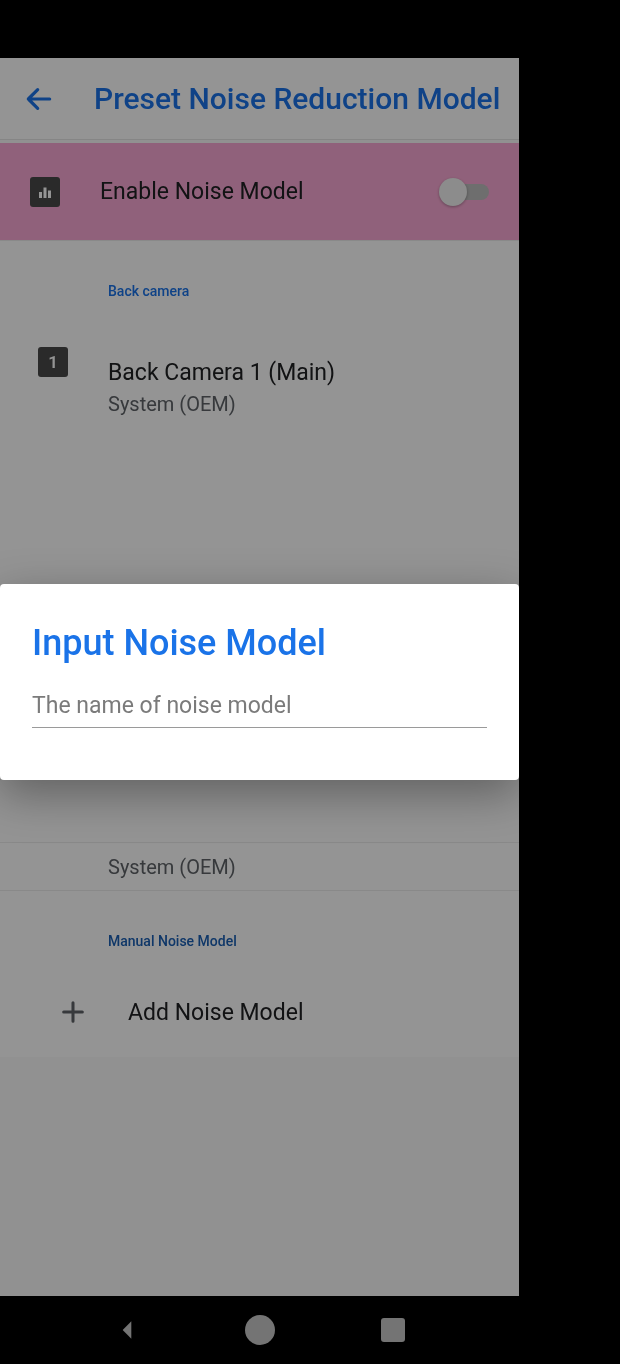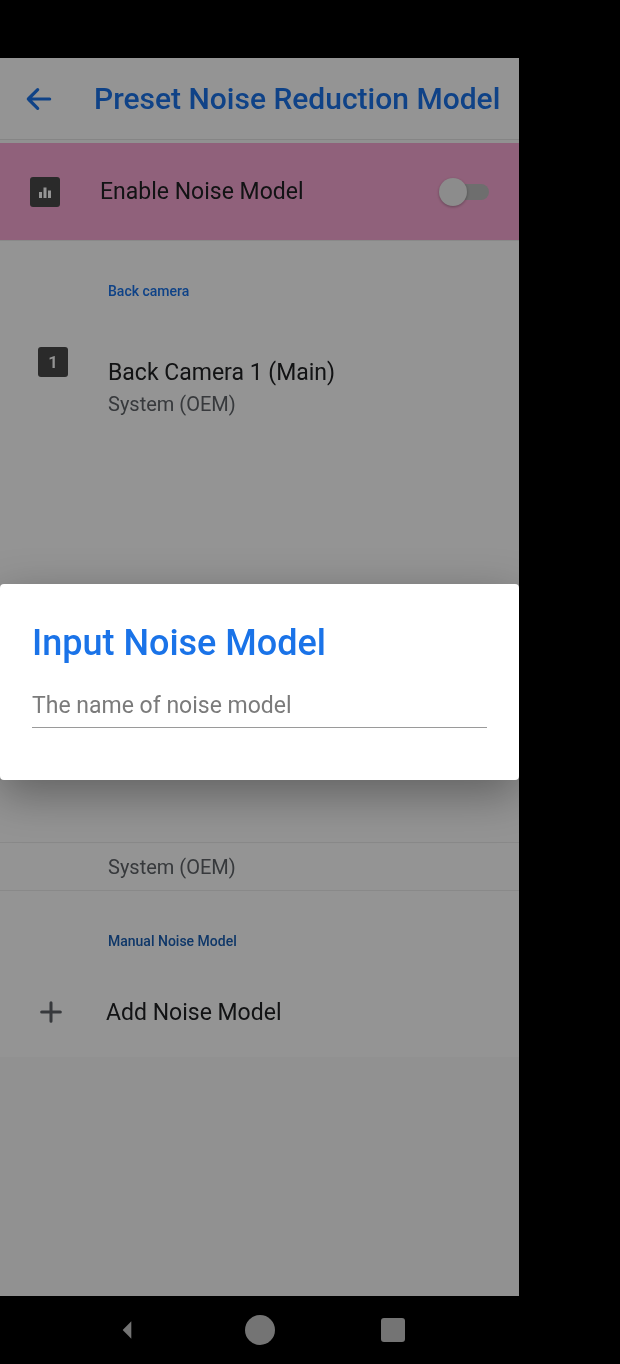--- a/index.html
+++ b/index.html
@@ -137,21 +137,21 @@
       color: #202124;
     }
     .camera-sub {
       font-size: 20px;
       color: #5f6368;
     }
     .add-row {
       background: #fff;
       display: flex;
       align-items: center;
-      padding: 30px 30px 30px 36px;
+      padding: 30px 30px 30px 58px;
     }
     .plus-icon {
       width: 30px;
       height: 30px;
       position: relative;
       display: flex;
       align-items: center;
       justify-content: center;
       color: #5f6368;
     }

